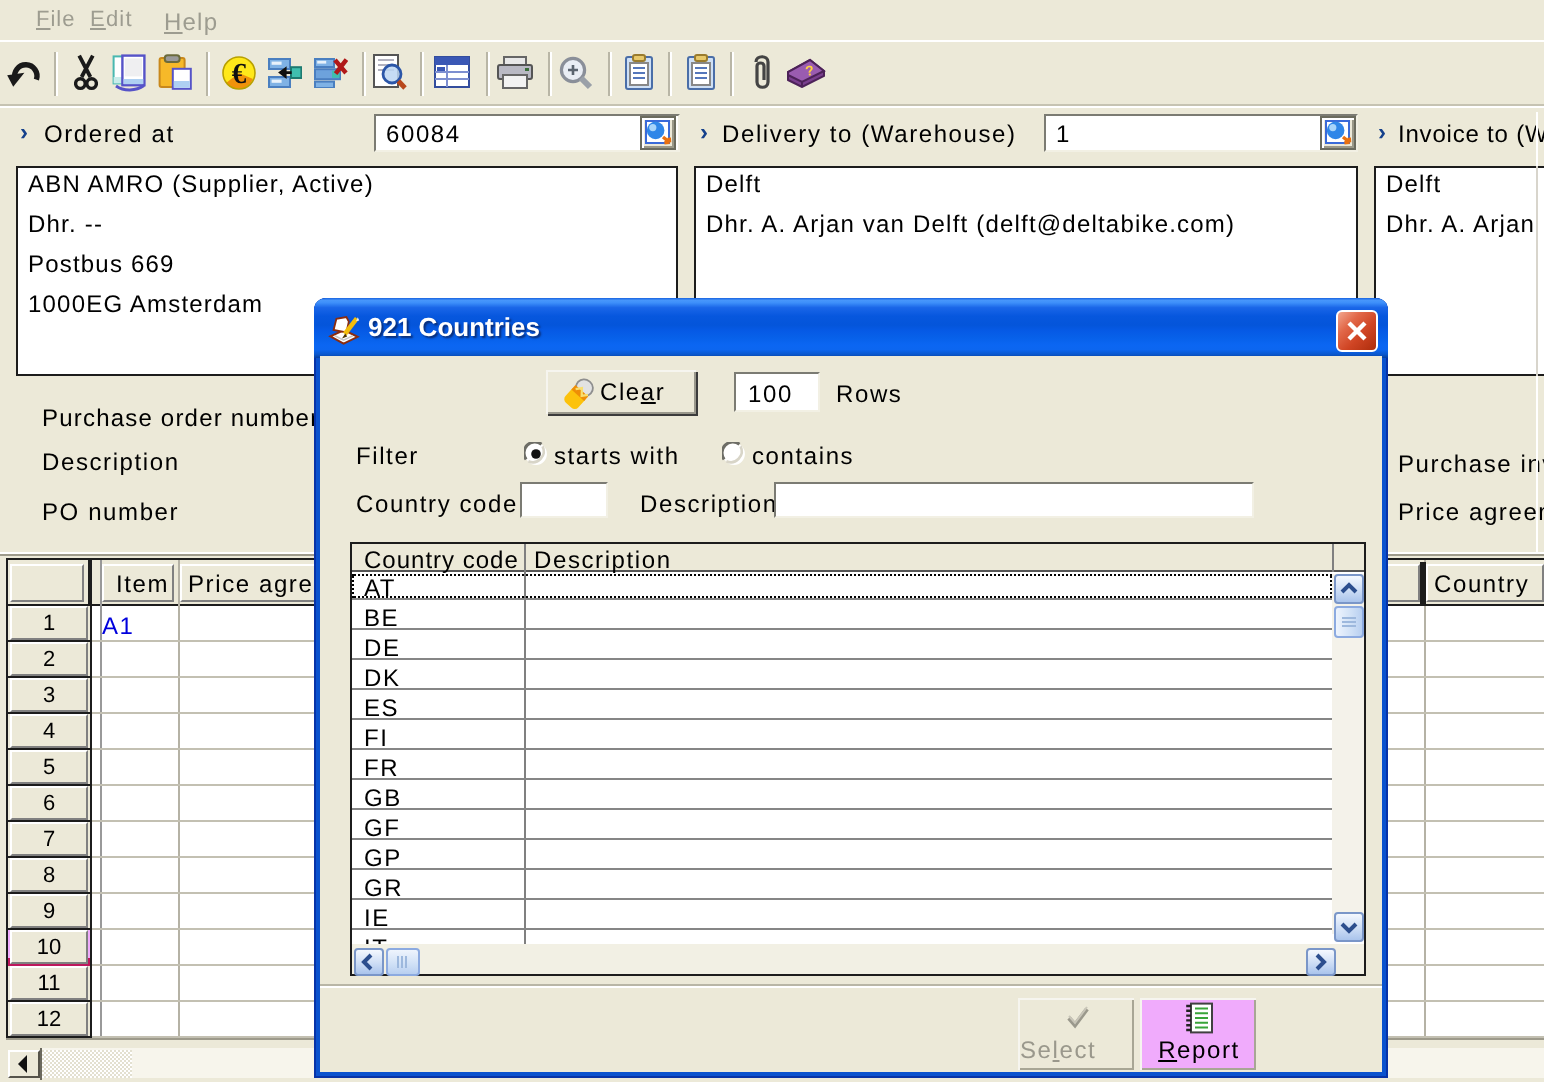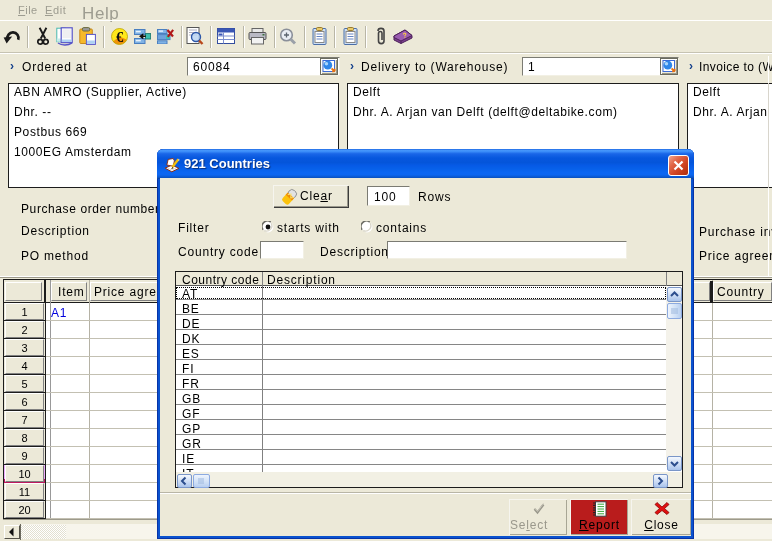--- a/index.html
+++ b/index.html
@@ -9,21 +9,21 @@
   .lbl { position:absolute; white-space:nowrap; letter-spacing:0.8px; }
   .sunk { background:#fff; border:1px solid #7b7b73; border-bottom-color:#f2f0e4; border-right-color:#f2f0e4; position:absolute; }
   .arrow { color:#16418c; font-weight:bold; }
   .bevel { background:#ECE9D8; border-top:1px solid #fff; border-left:1px solid #fff; border-bottom:1px solid #808080; border-right:1px solid #808080; }
 </style>
 </head>
 <body>
 
 <div class="lbl" style="left:18px; top:4px; color:#9d9c90; font-size:11px; letter-spacing:0.5px;"><span style="text-decoration:underline">F</span>ile</div>
 <div class="lbl" style="left:45px; top:4px; color:#9d9c90; font-size:11px; letter-spacing:0.6px;"><span style="text-decoration:underline">E</span>dit</div>
-<div class="lbl" style="left:82px; top:4px; color:#9d9c90; font-size:17px; letter-spacing:0.6px;"><span style="text-decoration:underline">H</span>elp</div>
+<div class="lbl" style="left:82px; top:4px; color:#9d9c90; font-size:12px; letter-spacing:0.6px;"><span style="text-decoration:underline">H</span>elp</div>
 <div class="abs" style="left:0; top:20px; width:772px; height:1px; background:#fff;"></div>
 
 <div class="abs" style="left:27px; top:26px; width:1px; height:22px; background:#b9b6a6;"></div>
 <div class="abs" style="left:28px; top:26px; width:1px; height:22px; background:#fff;"></div>
 <div class="abs" style="left:103px; top:26px; width:1px; height:22px; background:#b9b6a6;"></div>
 <div class="abs" style="left:104px; top:26px; width:1px; height:22px; background:#fff;"></div>
 <div class="abs" style="left:181px; top:26px; width:1px; height:22px; background:#b9b6a6;"></div>
 <div class="abs" style="left:182px; top:26px; width:1px; height:22px; background:#fff;"></div>
 <div class="abs" style="left:210px; top:26px; width:1px; height:22px; background:#b9b6a6;"></div>
 <div class="abs" style="left:211px; top:26px; width:1px; height:22px; background:#fff;"></div>
@@ -159,21 +159,21 @@
   </div>
 <div class="abs" style="left:347px; top:83px; width:332px; height:105px; background:#fff; border:1px solid #1c1c1c; padding:0 5px; line-height:20px; letter-spacing:0.6px;">
 <div style="margin-top:-2px;">Delft<br>Dhr. A. Arjan van Delft (delft@deltabike.com)</div>
   </div>
 <div class="abs" style="left:687px; top:83px; width:90px; height:105px; background:#fff; border:1px solid #1c1c1c; padding:0 5px; line-height:20px; letter-spacing:0.6px; border-right:none;">
 <div style="margin-top:-2px;">Delft<br>Dhr. A. Arjan</div>
   </div>
 
 <div class="lbl" style="left:21px; top:202px; letter-spacing:0.6px;">Purchase order number</div>
 <div class="lbl" style="left:21px; top:224px;">Description</div>
-<div class="lbl" style="left:21px; top:249px;">PO method</div>
+<div class="lbl" style="left:21px; top:249px;">PO number</div>
 <div class="lbl" style="left:699px; top:225px;">Purchase inv</div>
 <div class="lbl" style="left:699px; top:249px;">Price agreem</div>
 
 <div class="abs" style="left:0; top:276px; width:772px; height:1px; background:#fff;"></div>
 <div class="abs" style="left:0; top:277px; width:772px; height:1px; background:#9d9a8b;"></div>
 <div class="abs" style="left:3px; top:279px; width:769px; height:241px; background:#fff;"></div>
 <div class="abs" style="left:3px; top:279px; width:1px; height:241px; background:#1c1c1c;"></div>
 <div class="abs" style="left:3px; top:279px; width:769px; height:1px; background:#1c1c1c;"></div>
 <div class="abs" style="left:4px; top:280px; width:768px; height:22px; background:#ECE9D8;"></div>
 <div class="abs bevel" style="left:5px; top:282px; width:37px; height:19px;"></div>
@@ -224,21 +224,21 @@
 <div class="abs" style="left:46px; top:464px; width:726px; height:1px; background:#c3c0b2;"></div>
 <div class="abs" style="left:4px; top:465px; width:41px; height:18px; background:#f0abfc; border-bottom:4px solid #be185d;">
     <div class="bevel" style="position:absolute; left:1px; top:0px; width:39px; height:17px; text-align:center; line-height:16px; font-size:11px;">10</div>
   </div>
 <div class="abs" style="left:46px; top:482px; width:726px; height:1px; background:#c3c0b2;"></div>
 <div class="abs" style="left:4px; top:483px; width:41px; height:18px; background:#ECE9D8; border-bottom:1px solid #1c1c1c;">
     <div class="bevel" style="position:absolute; left:1px; top:0px; width:39px; height:17px; text-align:center; line-height:16px; font-size:11px;">11</div>
   </div>
 <div class="abs" style="left:46px; top:500px; width:726px; height:1px; background:#c3c0b2;"></div>
 <div class="abs" style="left:4px; top:501px; width:41px; height:18px; background:#ECE9D8; border-bottom:1px solid #1c1c1c;">
-    <div class="bevel" style="position:absolute; left:1px; top:0px; width:39px; height:17px; text-align:center; line-height:16px; font-size:11px;">20</div>
+    <div class="bevel" style="position:absolute; left:1px; top:0px; width:39px; height:17px; text-align:center; line-height:16px; font-size:11px;">12</div>
   </div>
 <div class="abs" style="left:46px; top:518px; width:726px; height:1px; background:#c3c0b2;"></div>
 <div class="abs" style="left:51px; top:306px; color:#0000dd; letter-spacing:0.8px; position:absolute;">A1</div>
 <div class="abs" style="left:3px; top:519px; width:769px; height:1px; background:#9d9a8b;"></div>
 <div class="abs" style="left:0; top:520px; width:772px; height:21px; background:#ECE9D8;"></div>
 <div class="abs" style="left:20px; top:524px; width:752px; height:15px; background:#f7f5ec;"></div>
 <div class="abs" style="left:4px; top:525px; width:16px; height:14px; background:#ECE9D8; border-top:1px solid #fff; border-left:1px solid #fff; border-right:1px solid #55534a; border-bottom:1px solid #55534a;">
 <svg width="14" height="12" viewBox="0 0 14 12">
       <path d="M8.5 1.5 L 4 6 L 8.5 10.5 Z" fill="#111"></path>
     </svg></div>
@@ -361,29 +361,22 @@
 <div class="abs" style="left:3px; top:343px; width:531px; height:1px; background:#b9b6a6;"></div>
 <div class="abs" style="left:3px; top:344px; width:531px; height:1px; background:#fff;"></div>
 <div class="abs" style="left:352px; top:350px; width:58px; height:36px; background:#ECE9D8;
  border-top:1px solid #f6f5ef; border-left:1px solid #f6f5ef; box-shadow:inset -1px -1px 0 #a8a695;">
 <div style="position:absolute; left:0; top:1px; width:100%; text-align:center;"><svg width="16" height="15" viewBox="0 0 16 15">
           <path d="M3.5 8 L 6.5 11.5 L 12.5 3.5" fill="none" stroke="#9a988c" stroke-width="2.2"></path>
           <path d="M3.5 7 L 6.5 10.5 L 12.5 2.5" fill="none" stroke="#c8c5b8" stroke-width="1"></path>
         </svg></div>
 <div style="position:absolute; left:0; top:18px; width:100%; text-align:left; color:#9a988c; letter-spacing:0.8px;">Se<span style="text-decoration:underline">l</span>ect</div>
     </div>
-<div class="abs" style="left:413px; top:350px; width:58px; height:36px; background:#b91c1c;
+<div class="abs" style="left:413px; top:350px; width:58px; height:36px; background:#f0abfc;
  border-top:1px solid #f6f5ef; border-left:1px solid #f6f5ef; box-shadow:inset -1px -1px 0 #a8a695;">
 <div style="position:absolute; left:0; top:1px; width:100%; text-align:center;"><svg width="17" height="16" viewBox="0 0 17 16">
 <rect x="4.5" y="0.8" width="10.5" height="14.4" fill="#fff" stroke="#404040" stroke-width="1"></rect>
 <path d="M6.5 3.2 h6.5 M6.5 5.6 h6.5 M6.5 8 h6.5 M6.5 10.4 h6.5 M6.5 12.8 h6.5" stroke="#3aa53a" stroke-width="1"></path>
 <path d="M4.5 2 h-2.4 M4.5 4.4 h-2.4 M4.5 6.8 h-2.4 M4.5 9.2 h-2.4 M4.5 11.6 h-2.4 M4.5 14 h-2.4" stroke="#222" stroke-width="1.2"></path>
 </svg></div>
 <div style="position:absolute; left:0; top:18px; width:100%; text-align:center; color:#000; letter-spacing:0.8px;"><span style="text-decoration:underline">R</span>eport</div>
     </div>
-<div class="abs" style="left:474px; top:350px; width:60px; height:36px; background:#ECE9D8;
- border-top:1px solid #f6f5ef; border-left:1px solid #f6f5ef; box-shadow:inset -1px -1px 0 #a8a695;">
-<div style="position:absolute; left:0; top:1px; width:100%; text-align:center;"><svg width="16" height="15" viewBox="0 0 16 15">
-<path d="M3 1.5 L 8 6 L 13 1.5 L 15 3.5 L 10.5 7.5 L 15 11.5 L 13 13.5 L 8 9.5 L 3 13.5 L 1 11.5 L 5.5 7.5 L 1 3.5 Z" fill="#e01010" stroke="#8a0000" stroke-width="0.8"></path>
-</svg></div>
-<div style="position:absolute; left:0; top:18px; width:100%; text-align:center; color:#000; letter-spacing:0.8px;"><span style="text-decoration:underline">C</span>lose</div>
-    </div>
 </div>
 
 </body></html>

